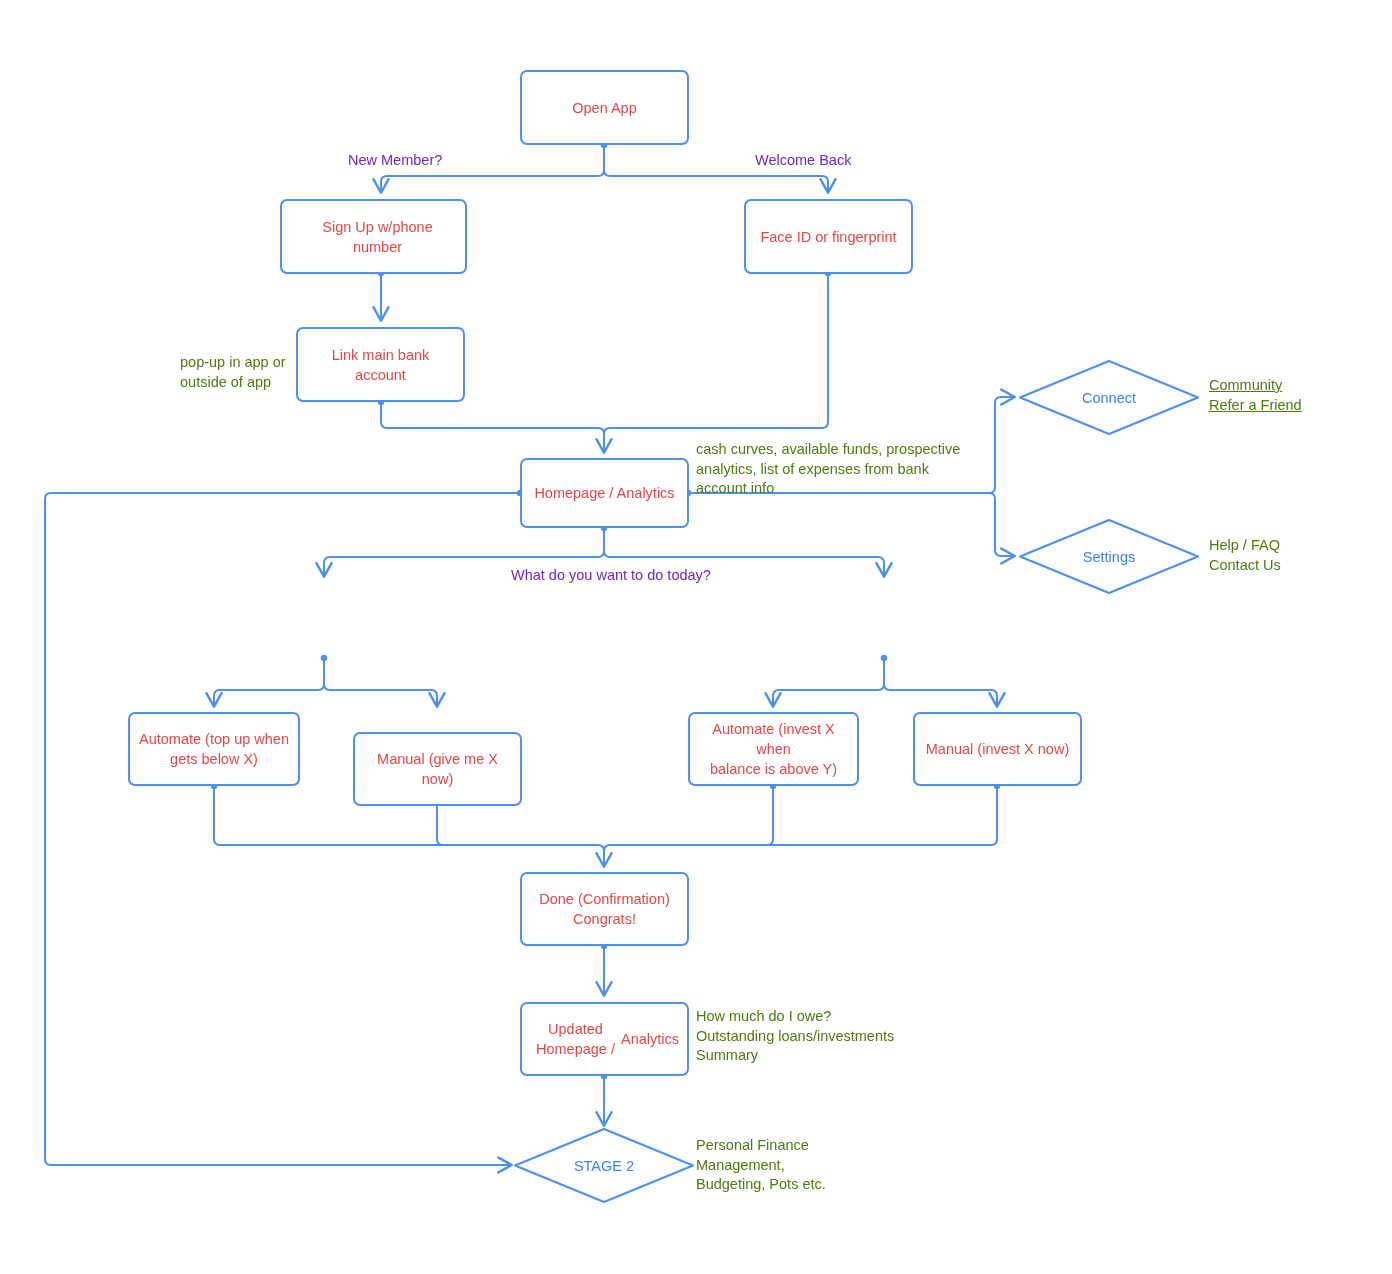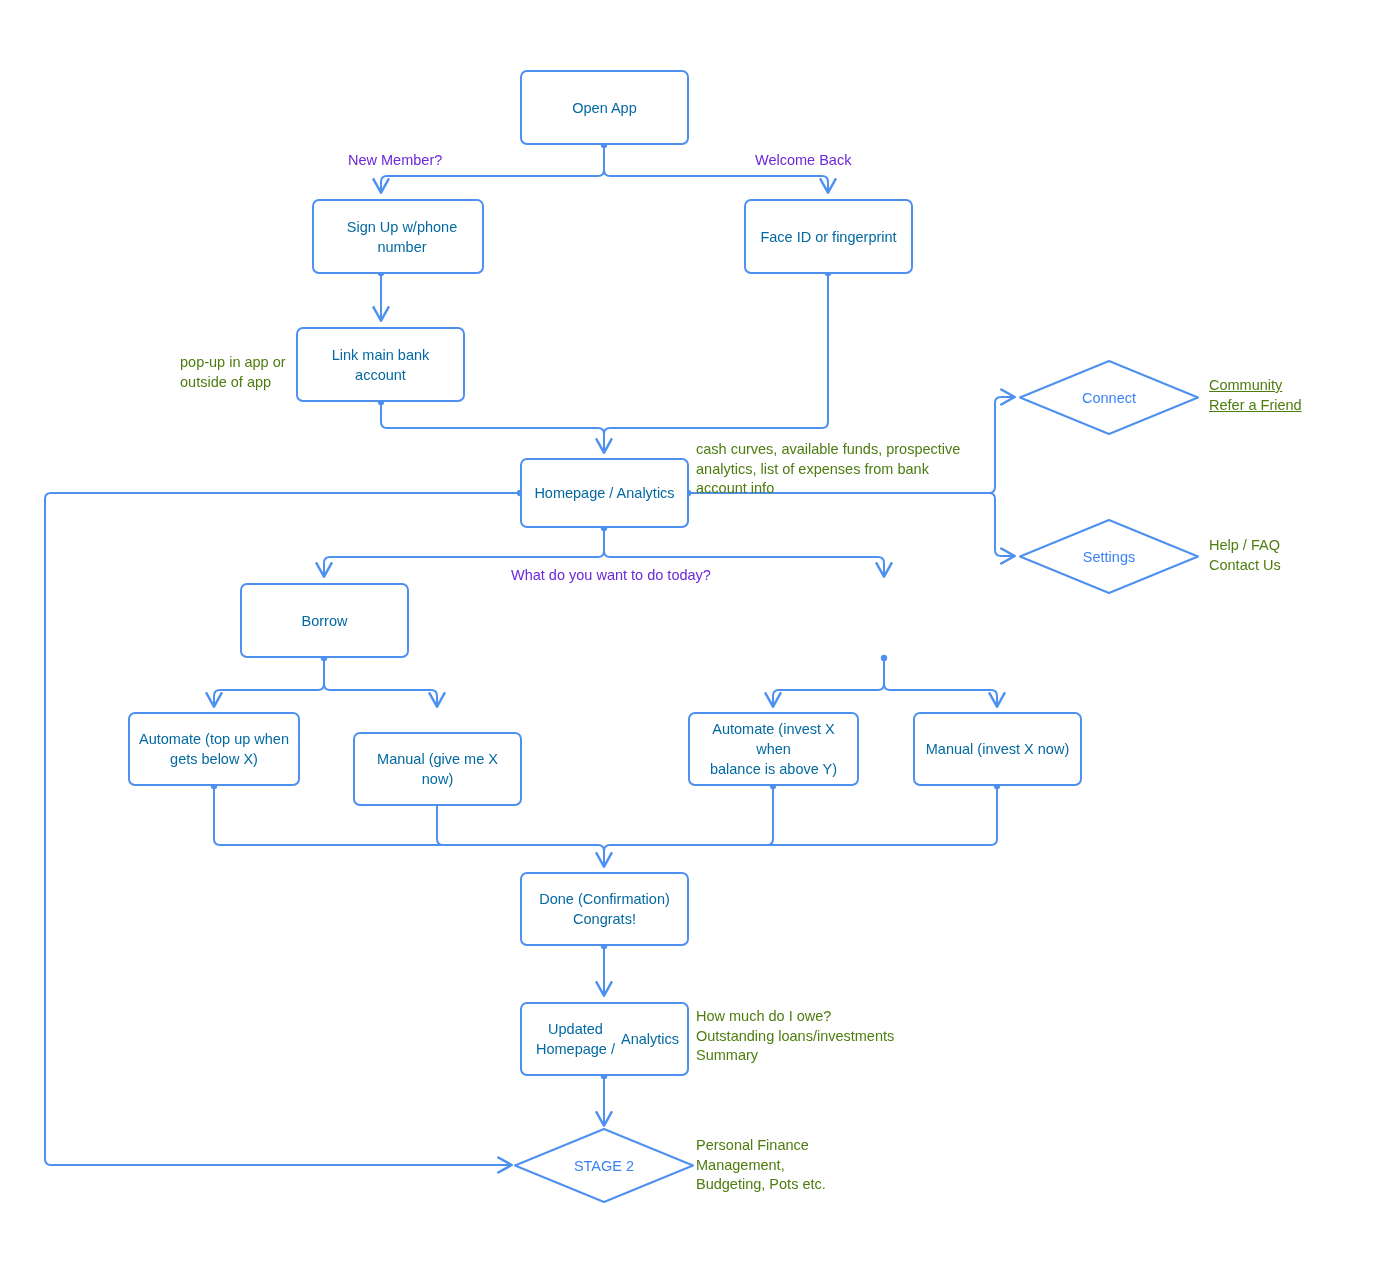--- a/index.html
+++ b/index.html
@@ -10,21 +10,21 @@
   }
   #canvas{position:absolute;left:0;top:0;width:1392px;height:1274px;}
   svg.edges{position:absolute;left:0;top:0;width:1392px;height:1274px;pointer-events:none;}
 
   .node{
     position:absolute;
     box-sizing:border-box;
     border:2px solid #4d90f0;
     border-radius:7px;
     background:#ffffff;
-    color:#0369a1;
+    color:#ef4444;
     font-size:14.5px;
     line-height:20px;
     display:flex;
     align-items:center;
     justify-content:center;
     text-align:center;
     padding:4px 8px;
   }
   .node span{display:block;}
 
@@ -111,39 +111,36 @@
 
       <path d="M520,493 L51,493 Q45,493 45,499 L45,1159 Q45,1165 51,1165 L511,1165" marker-end="url(#arw)"></path>
       <circle cx="520" cy="493" r="3.2" fill="#4d90f0" stroke="none"></circle>
     </g>
   </svg>
 
   <div class="node" style="left:520px;top:70px;width:169px;height:75px;">
     <span>Open App</span>
   </div>
 
-  <div class="node" style="left:312px;top:199px;width:172px;height:75px;padding-left:16px;">
+  <div class="node" style="left:280px;top:199px;width:187px;height:75px;padding-left:16px;">
     <span>Sign Up w/phone number</span>
   </div>
 
   <div class="node" style="left:744px;top:199px;width:169px;height:75px;">
     <span>Face ID or fingerprint</span>
   </div>
 
   <div class="node" style="left:296px;top:327px;width:169px;height:75px;">
     <span>Link main bank account</span>
   </div>
 
   <div class="node" style="left:520px;top:458px;width:169px;height:70px;">
     <span>Homepage / Analytics</span>
   </div>
 
-  <div class="node" style="left:240px;top:583px;width:169px;height:75px;">
-    <span>Borrow</span>
-  </div>
 
 
   <div class="node" style="left:128px;top:712px;width:172px;height:74px;flex-direction:column;">
     <span>Automate (top up when</span>
     <span>gets below X)</span>
   </div>
 
   <div class="node" style="left:353px;top:732px;width:169px;height:74px;">
     <span>Manual (give me X now)</span>
   </div>

